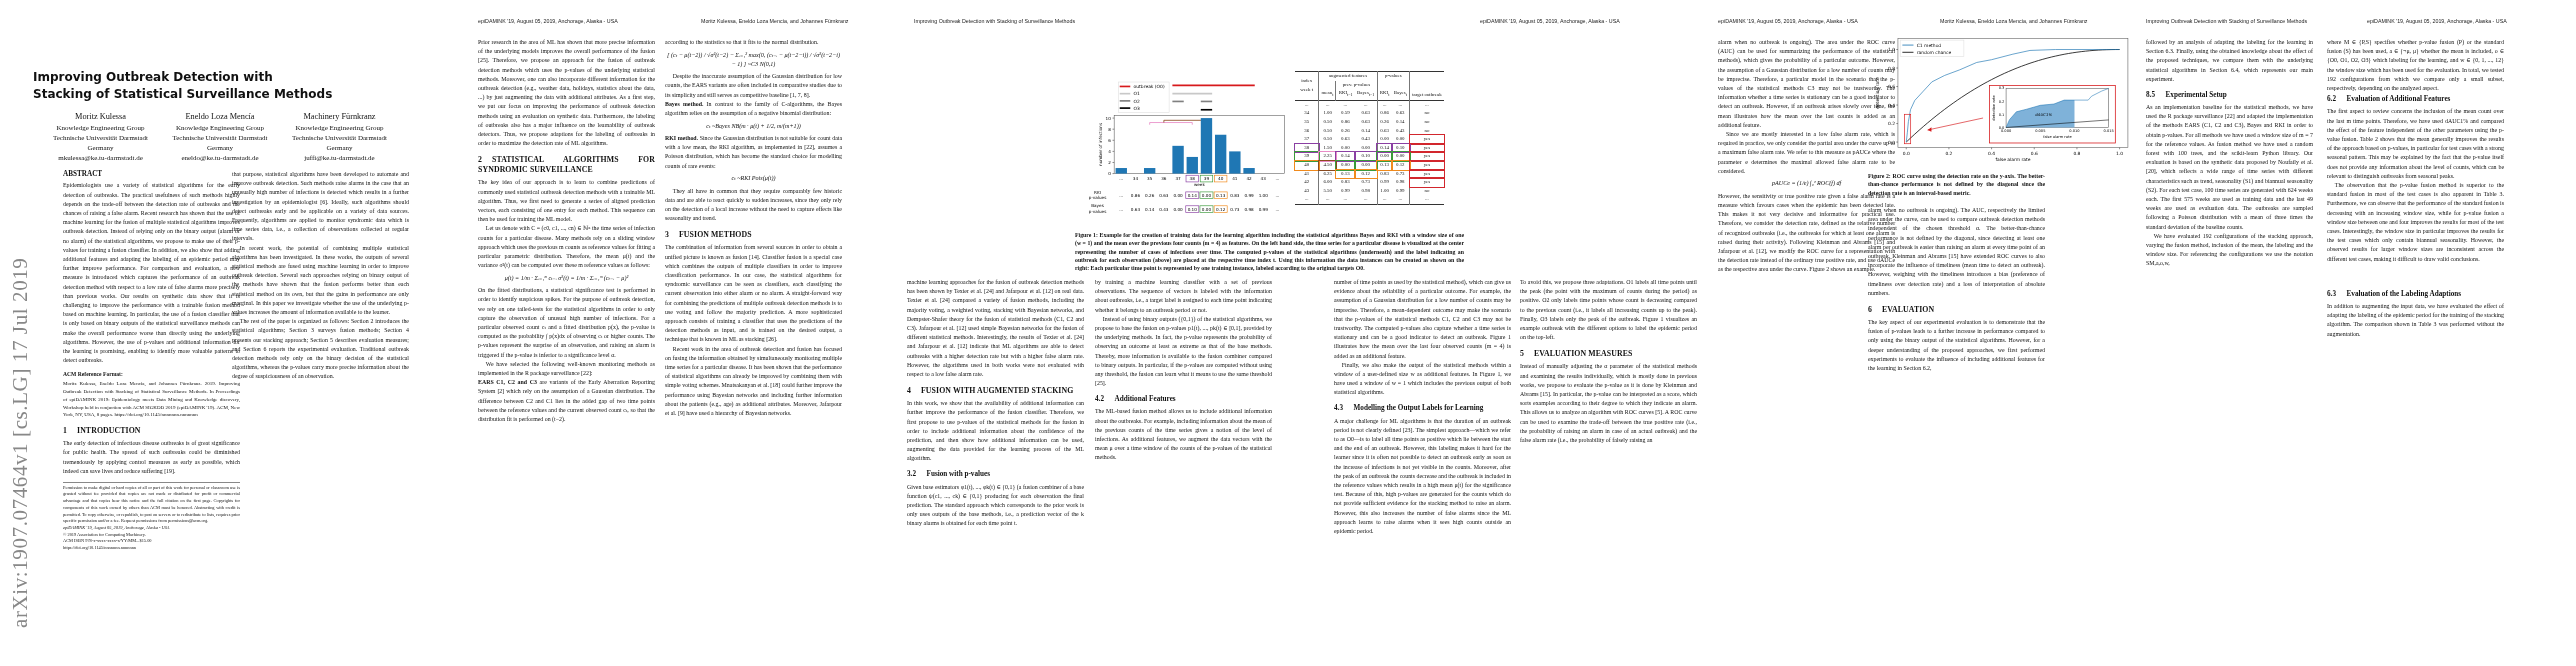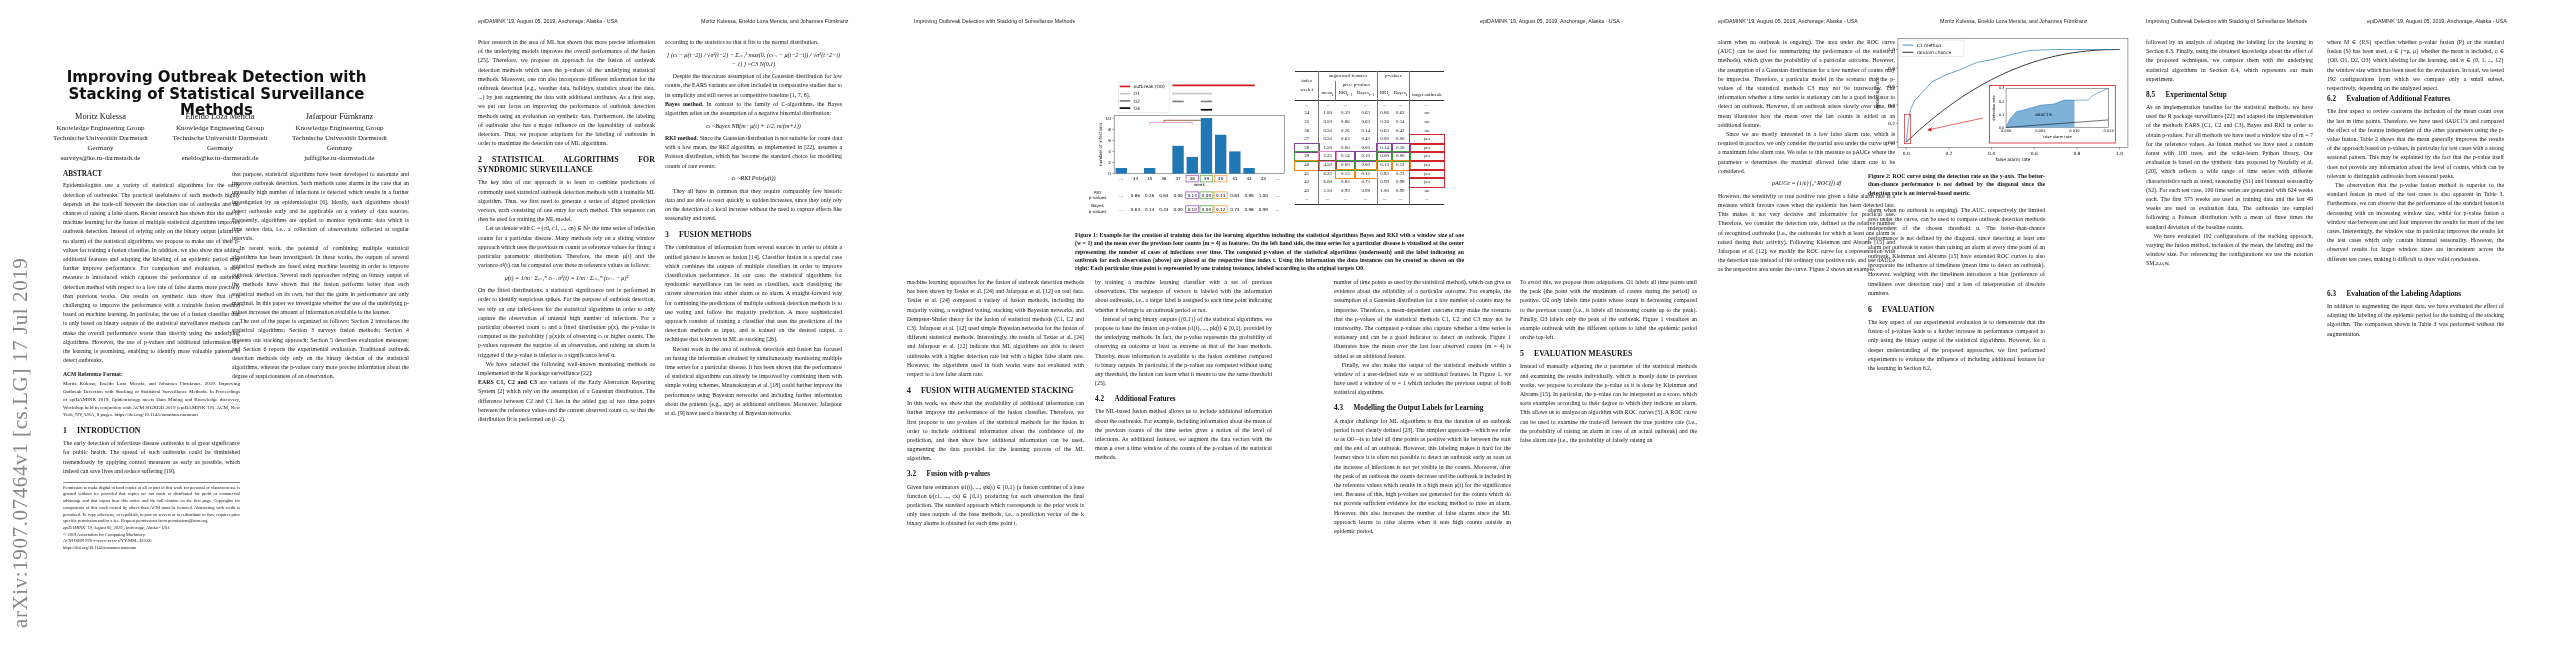--- a/index.html
+++ b/index.html
@@ -1,20 +1,20 @@
 <!DOCTYPE html>
 <html style="font-size:9px"><head>
 <meta charset="utf-8">
 <style>
   html,body{margin:0;padding:0;background:#fff;}
   body{width:2576px;height:667px;overflow:hidden;position:relative;font-family:"Liberation Serif","DejaVu Serif",serif;color:#111;}
   .page{position:absolute;top:0;height:667px;width:429px;background:#fff;overflow:hidden;}
   .p1{left:0}.p2{left:429px}.p3{left:858px}.p4{left:1288px}.p5{left:1717px}.p6{left:2146px}
   .arxiv{position:absolute;left:7.8px;top:628px;transform-origin:left top;transform:rotate(-90deg);font-size:21px;color:#888;white-space:nowrap;letter-spacing:0.6px;}
-  .title{position:absolute;left:33px;width:367px;top:69px;text-align:center;font-family:"DejaVu Sans","Liberation Sans",sans-serif;font-weight:bold;font-size:15px;line-height:16.7px;}
+  .title{position:absolute;left:33px;width:367px;top:69px;font-family:"DejaVu Sans","Liberation Sans",sans-serif;font-weight:bold;font-size:12px;line-height:16.7px;}
   .authors{position:absolute;top:111px;left:42px;width:356px;display:flex;justify-content:space-between;}
   .author{text-align:center;width:117px;font-size:7px;line-height:10px;}
   .author .nm{font-size:8.3px;line-height:12.2px;}
   .runhead{position:absolute;top:18px;font-family:"Liberation Sans Narrow","Liberation Sans",sans-serif;font-size:5.3px;color:#222;white-space:nowrap;}
   .col{position:absolute;width:177px;font-size:5.9px;line-height:9.2px;text-align:justify;hyphens:auto;}
   .col p{margin:0;text-indent:7.8px;}
   .col p.ni{text-indent:0;}
   h2{font-family:"Liberation Serif",serif;font-size:7.8px;font-weight:bold;margin:6.7px 0 3.3px 0;line-height:10px;text-indent:0;letter-spacing:0.1px;}
   h2 .num{display:inline-block;width:14px;}
   h3{font-size:7.2px;font-weight:bold;margin:6.7px 0 2.8px 0;line-height:9.4px;}
@@ -44,31 +44,31 @@
   <div class="title">
     <div>Improving Outbreak Detection with</div>
     <div>Stacking of Statistical Surveillance Methods</div>
   </div>
   <div class="authors">
     <div class="author">
       <div class="nm">Moritz Kulessa</div>
       <div>Knowledge Engineering Group</div>
       <div>Technische Universität Darmstadt</div>
       <div>Germany</div>
-      <div>surveys@ke.tu-darmstadt.de</div>
+      <div>mkulessa@ke.tu-darmstadt.de</div>
     </div>
     <div class="author">
       <div class="nm">Eneldo Loza Mencía</div>
       <div>Knowledge Engineering Group</div>
       <div>Technische Universität Darmstadt</div>
       <div>Germany</div>
       <div>eneldo@ke.tu-darmstadt.de</div>
     </div>
     <div class="author">
-      <div class="nm">Jafarpour Fürnkranz</div>
+      <div class="nm">Machinery Fürnkranz</div>
       <div>Knowledge Engineering Group</div>
       <div>Technische Universität Darmstadt</div>
       <div>Germany</div>
       <div>juffi@ke.tu-darmstadt.de</div>
     </div>
   </div>
   <div class="col" style="left:39px;top:170px;margin-left:24px;">
     <div class="abs-h">ABSTRACT</div>
     <p class="ni">Epidemiologists use a variety of statistical algorithms for the early detection of outbreaks. The practical usefulness of such methods highly depends on the trade-off between the detection rate of outbreaks and the chances of raising a false alarm. Recent research has shown that the use of machine learning for the fusion of multiple statistical algorithms improves outbreak detection. Instead of relying only on the binary output (alarm or no alarm) of the statistical algorithms, we propose to make use of their p-values for training a fusion classifier. In addition, we also show that adding additional features and adapting the labeling of an epidemic period may further improve performance. For comparison and evaluation, a new measure is introduced which captures the performance of an outbreak detection method with respect to a low rate of false alarms more precisely than previous works. Our results on synthetic data show that it is challenging to improve the performance with a trainable fusion method based on machine learning. In particular, the use of a fusion classifier that is only based on binary outputs of the statistical surveillance methods can make the overall performance worse than directly using the underlying algorithms. However, the use of p-values and additional information for the learning is promising, enabling to identify more valuable patterns to detect outbreaks.</p>
     <div class="ref-h">ACM Reference Format:</div>

